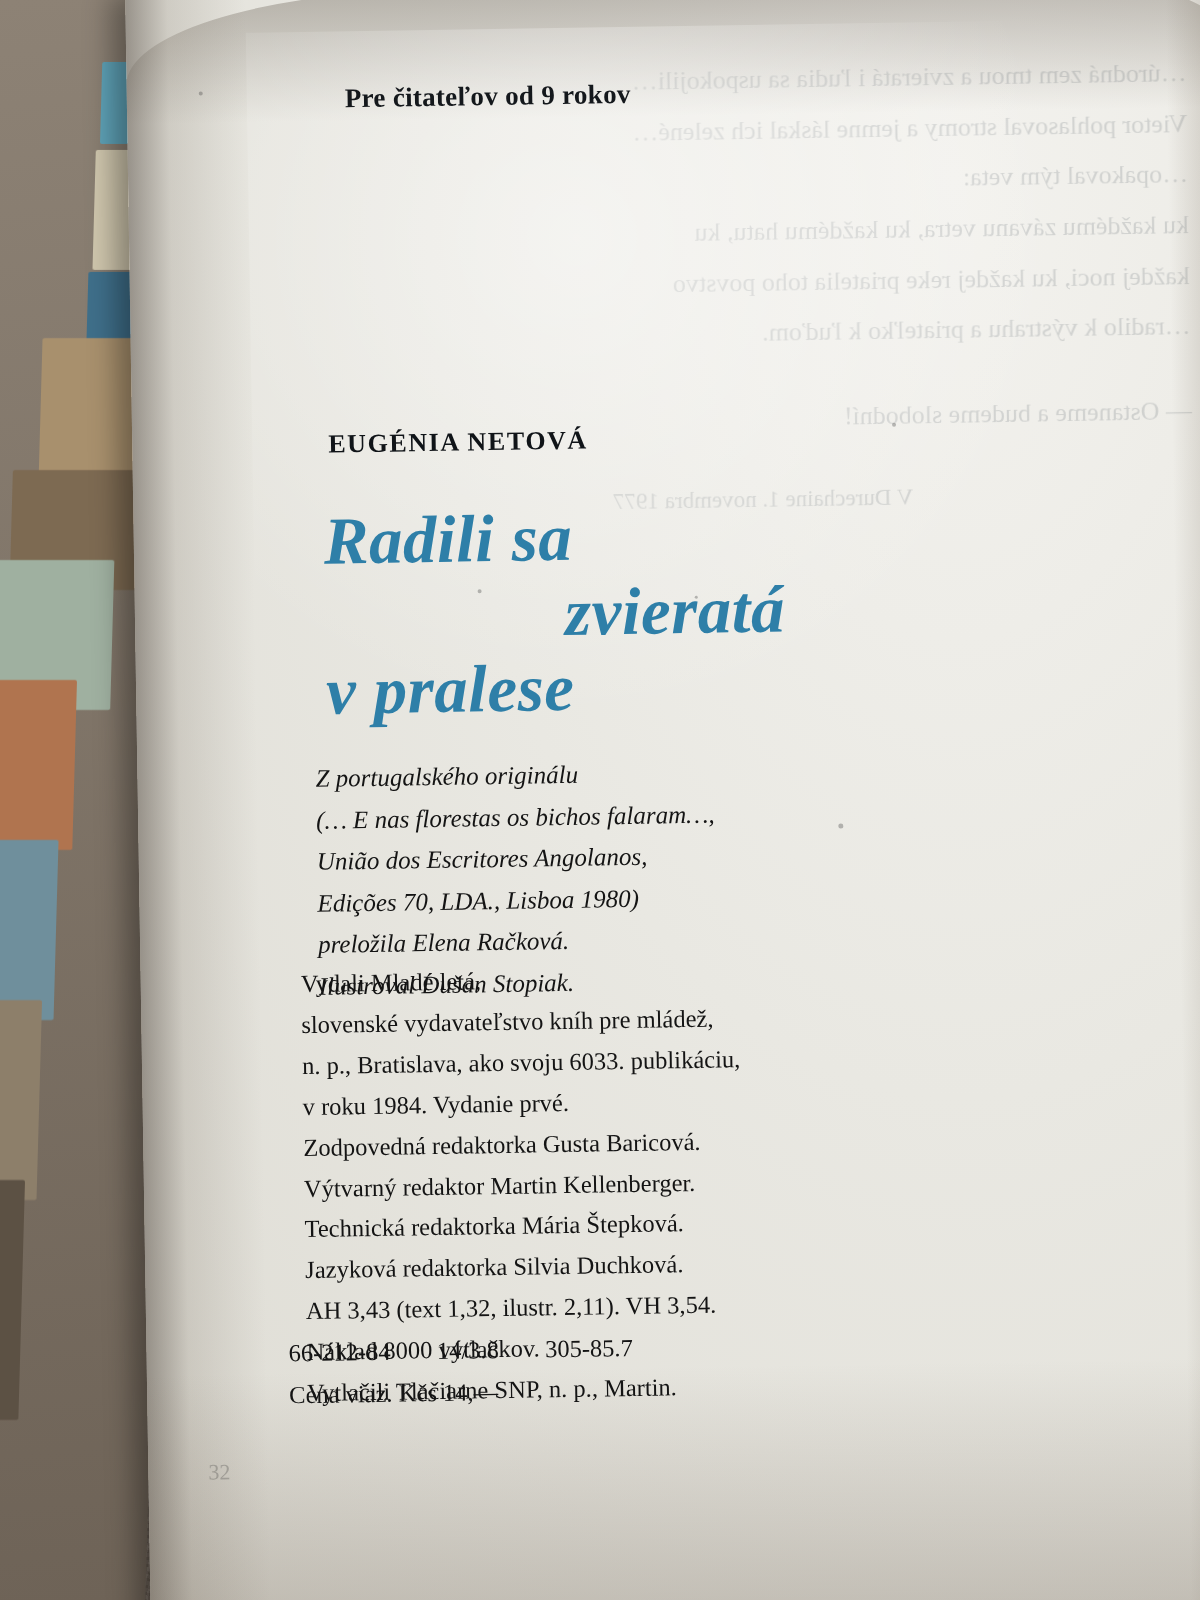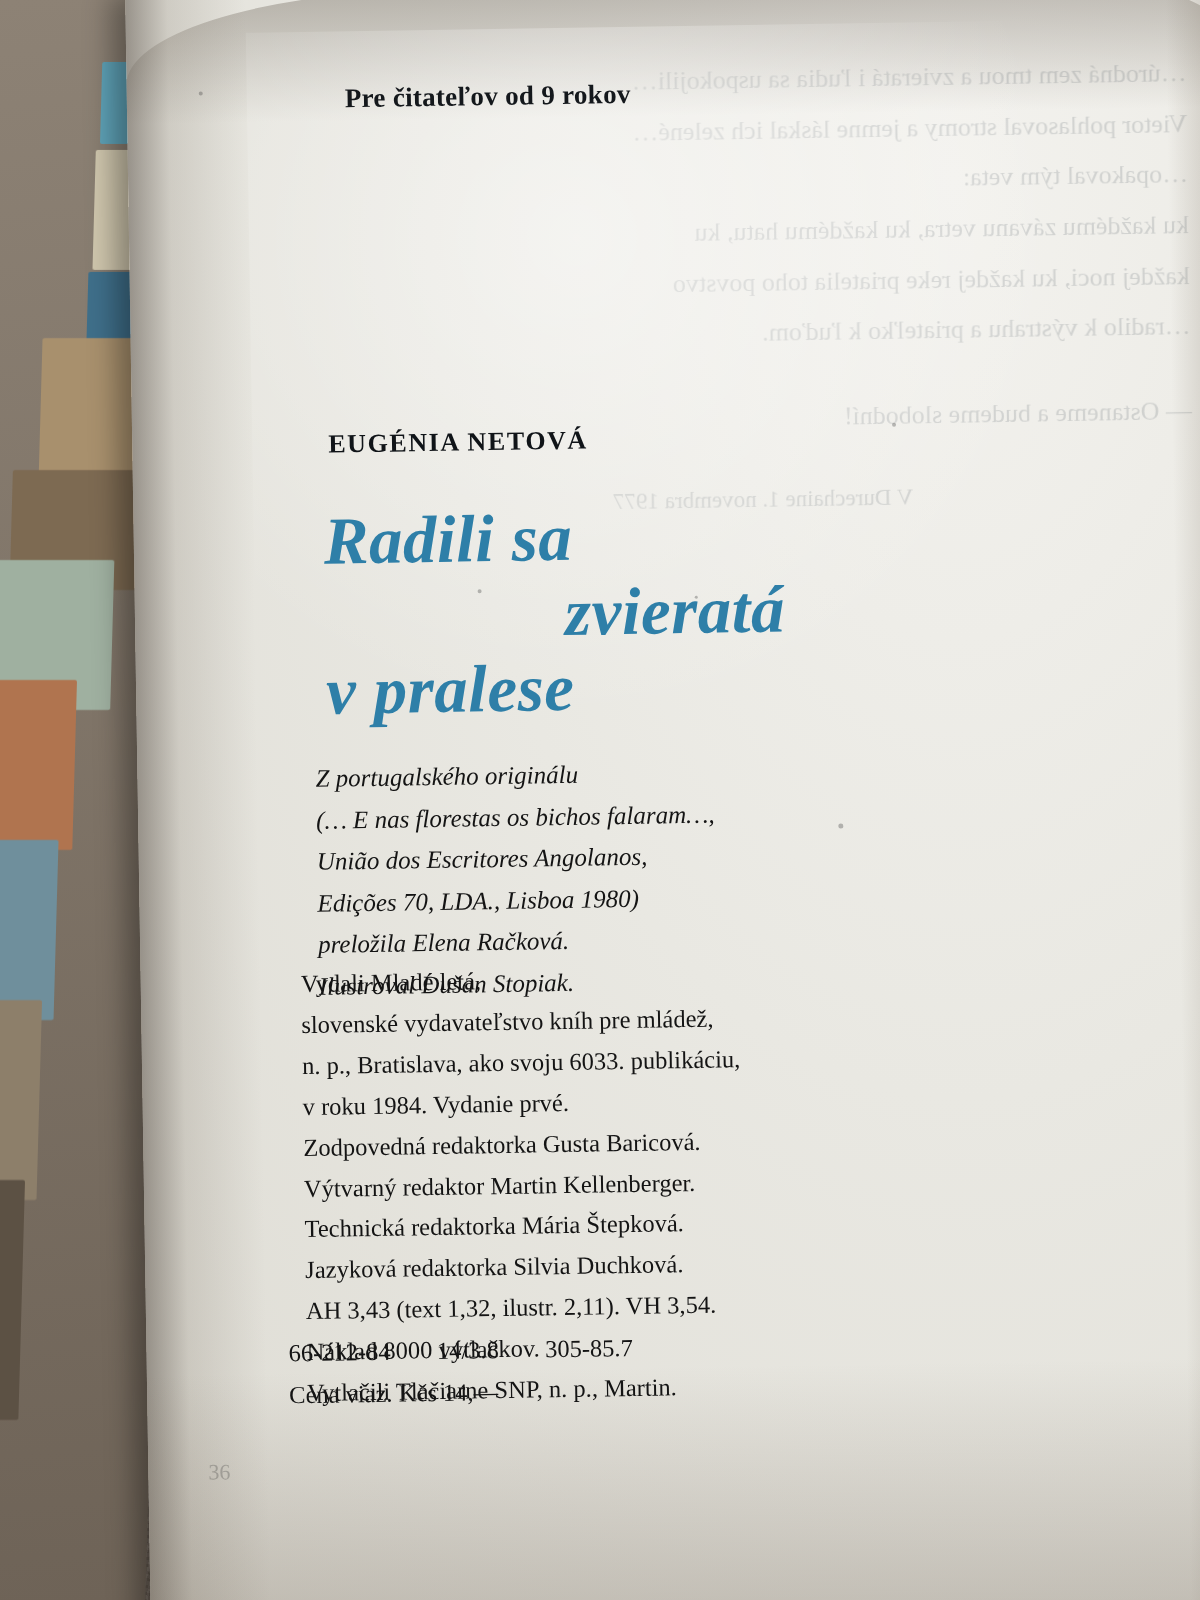--- a/index.html
+++ b/index.html
@@ -281,21 +281,21 @@
         <div class="row1">
           <span>66-212-84</span>
           <span class="sp-a"></span>
           <span>14/3.8</span>
           <span class="sp-b"></span>
           <span>305-85.7</span>
         </div>
         <div>Cena viaz. Kčs 14,—</div>
       </div>
 
-      <div class="folio">36</div>
+      <div class="folio">32</div>
 
       <div class="speck" style="left:72px; top:98px;  width:4px; height:4px;"></div>
       <div class="speck" style="left:343px; top:600px; width:4px; height:4px;"></div>
       <div class="speck" style="left:560px; top:610px; width:3px; height:3px;"></div>
       <div class="speck" style="left:700px; top:840px; width:5px; height:5px;"></div>
       <div class="speck" style="left:760px; top:440px; width:4px; height:4px;"></div>
     </div>
   </div>
 
 </div>

